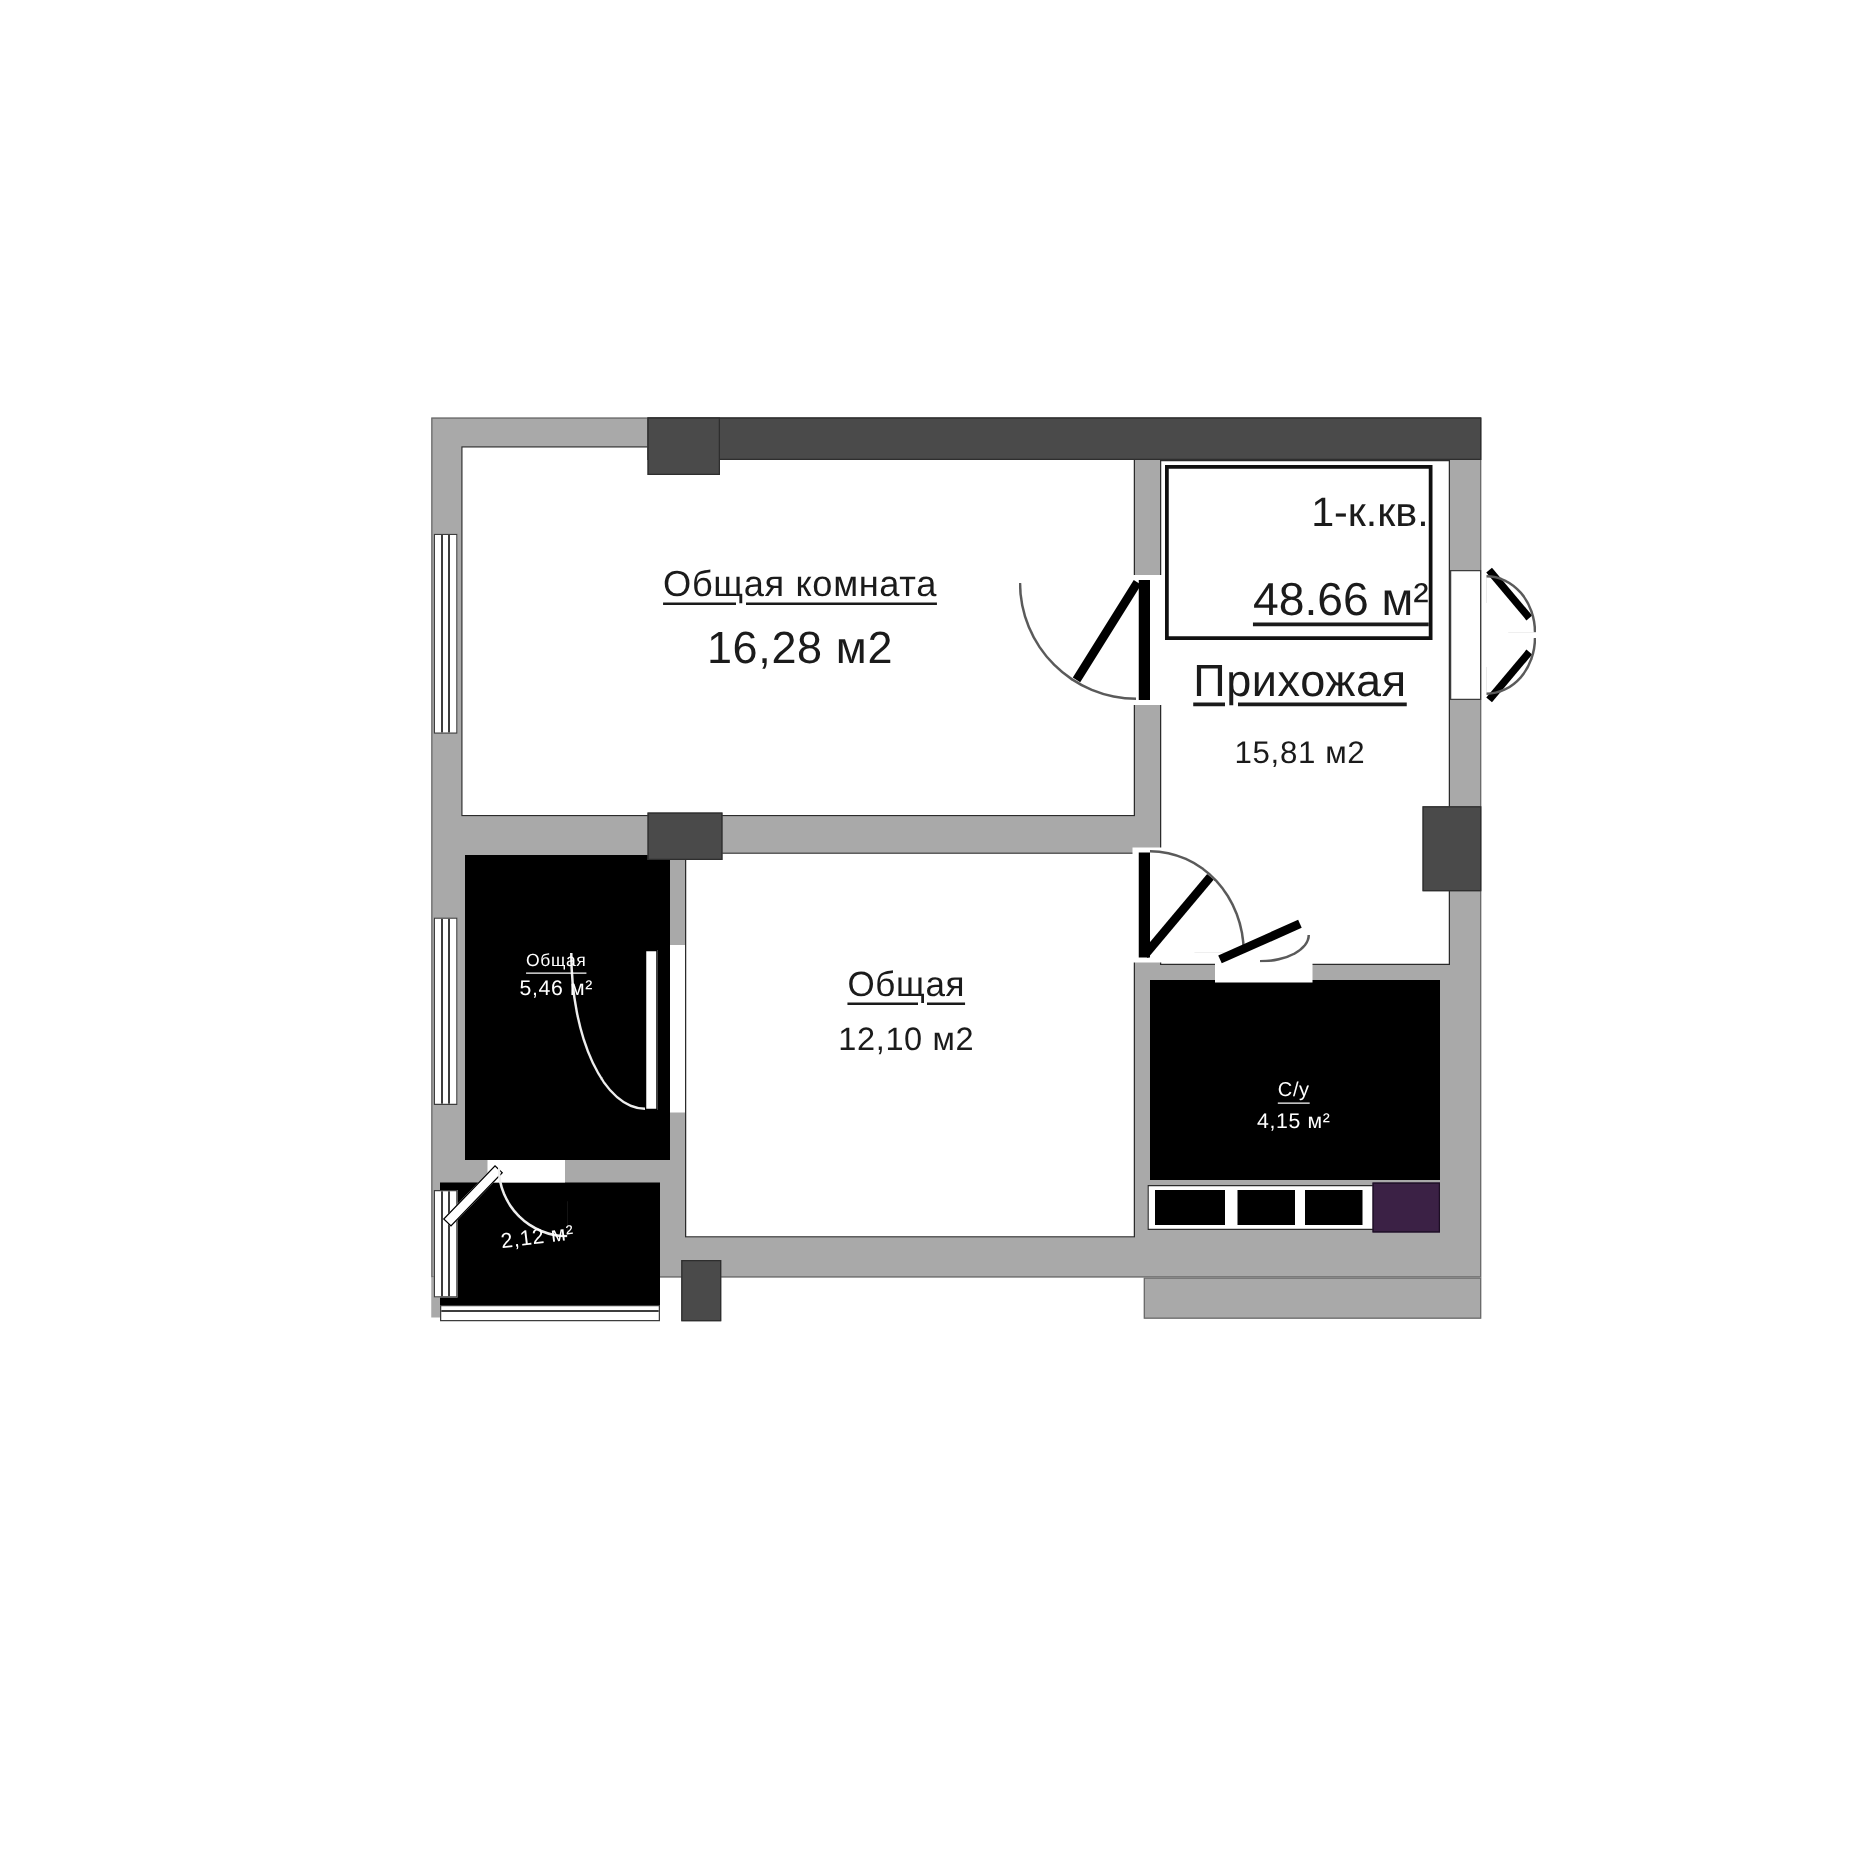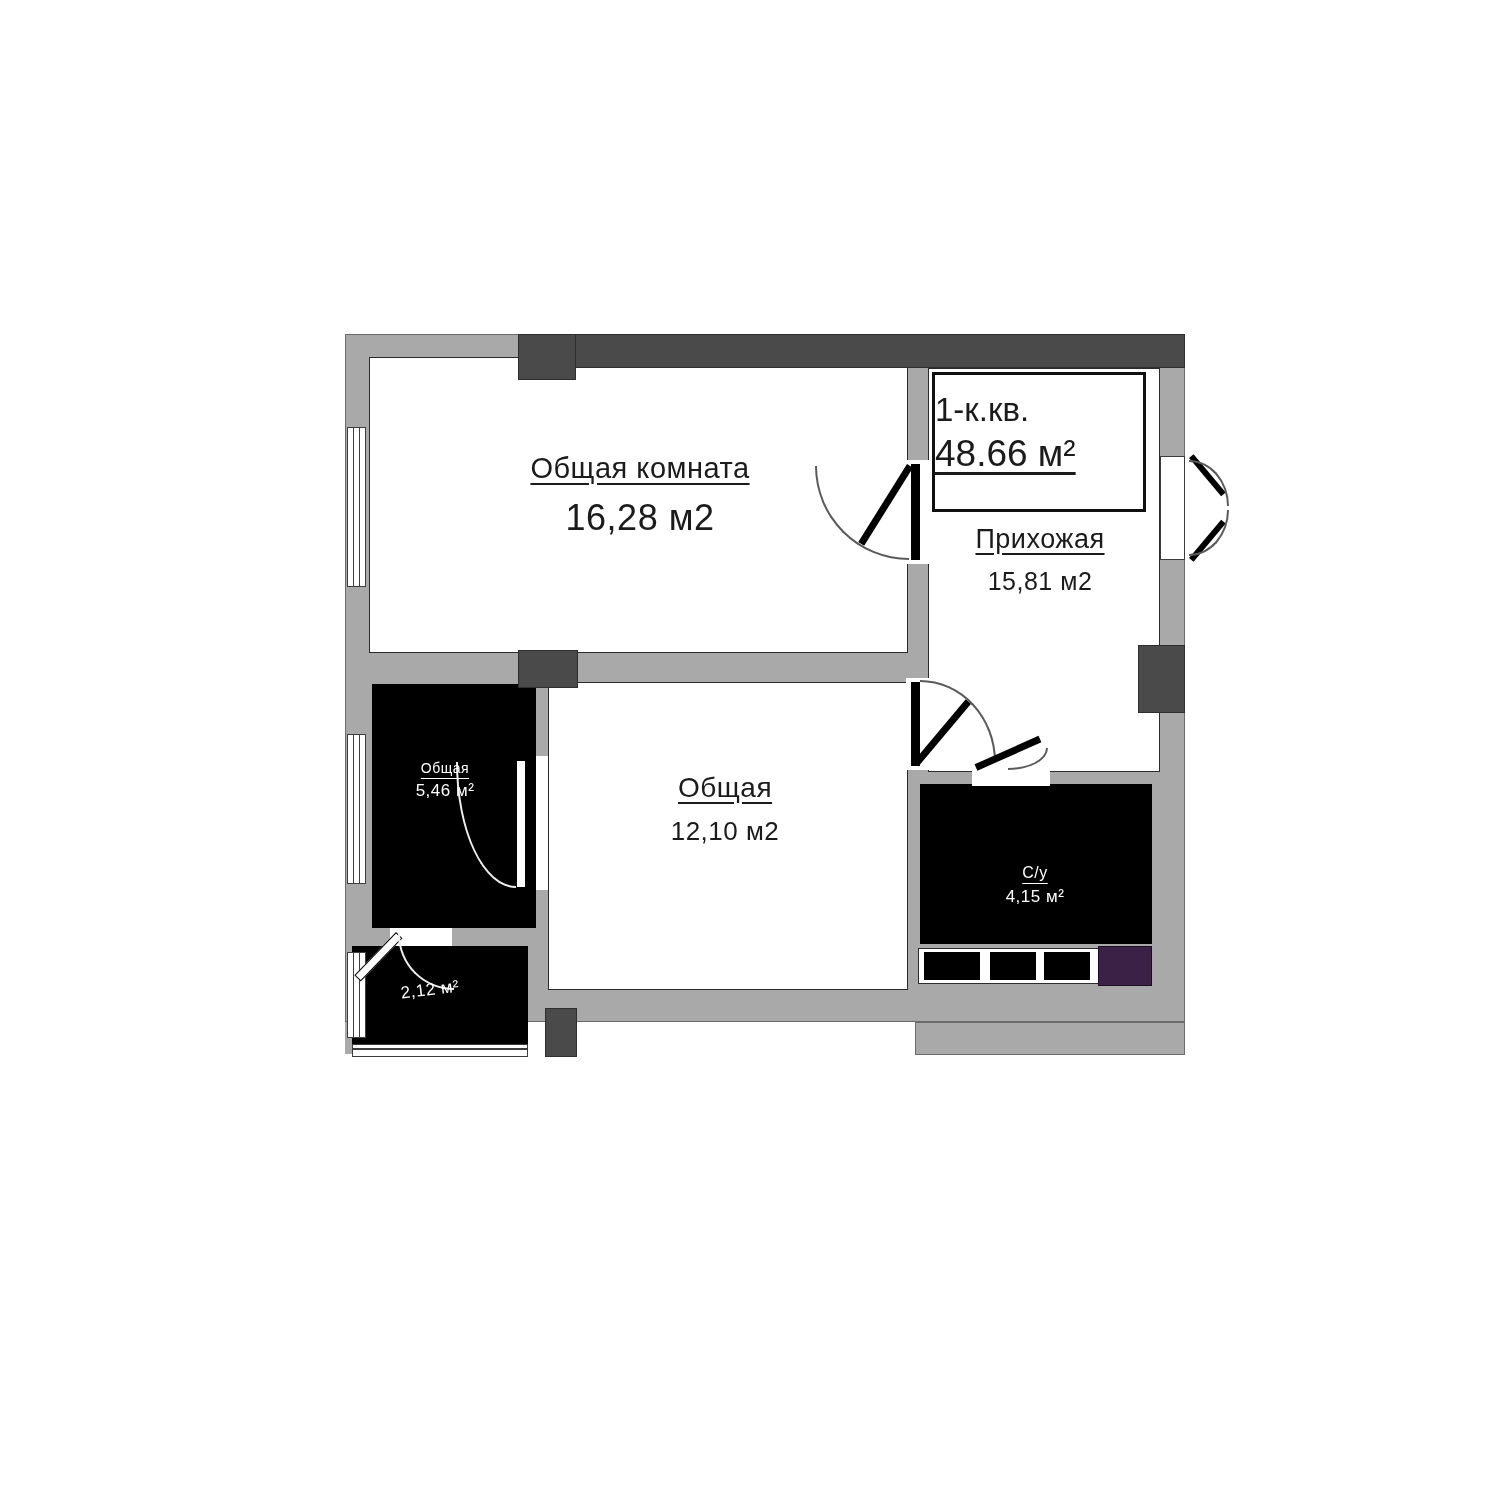--- a/index.html
+++ b/index.html
@@ -36,33 +36,33 @@
   .arc-br { border-bottom:2px solid #5a5a5a; border-right:2px solid #5a5a5a; border-bottom-right-radius:100% 100%; }
   .arc-w { border-color:#eeeeee; }
 
   .lbl { text-align:center; letter-spacing:0.5px; }
   .lbl .nm { text-decoration:underline; text-underline-offset:5px; }
   .lbl-dark { color:#1b1b1b; }
   .lbl-light { color:#ffffff; }
 
   .living-lbl .nm  { font-size:29px; margin-bottom:12px; }
   .living-lbl .ar  { font-size:36px; }
-  .hall-lbl .nm    { font-size:27px; margin-bottom:12px; }
+  .hall-lbl .nm    { font-size:36px; margin-bottom:22px; }
   .hall-lbl .ar    { font-size:25px; }
   .kitchen-lbl .nm { font-size:28px; margin-bottom:12px; }
   .kitchen-lbl .ar { font-size:26px; }
   .loggia-lbl .nm  { font-size:14px; margin-bottom:5px; }
   .loggia-lbl .ar  { font-size:17px; }
   .bath-lbl .nm    { font-size:16px; margin-bottom:5px; }
   .bath-lbl .ar    { font-size:17px; }
   .balc-lbl .ar    { font-size:17px; }
 
-  .title-box { background:#ffffff; border:3px solid #101010; text-align:left; }
+  .title-box { background:#ffffff; border:3px solid #101010; text-align:right; }
   .title-box .t1 { font-size:33px; margin-top:16px; }
-  .title-box .t2 { font-size:37px; margin-top:4px; text-decoration:underline; text-underline-offset:6px; }
+  .title-box .t2 { font-size:37px; margin-top:30px; text-decoration:underline; text-underline-offset:6px; }
 </style>
 </head>
 <body>
 
 <div class="abs" style="left:0;top:0;width:1500px;height:1500px;">
 
   <div class="abs gray gray-outline" style="left:345px;top:334px;width:840px;height:688px;"></div>
   <div class="abs gray gray-outline" style="left:915px;top:1022px;width:270px;height:33px;"></div>
   <div class="abs gray" style="left:345px;top:1022px;width:7px;height:32px;"></div>
 

